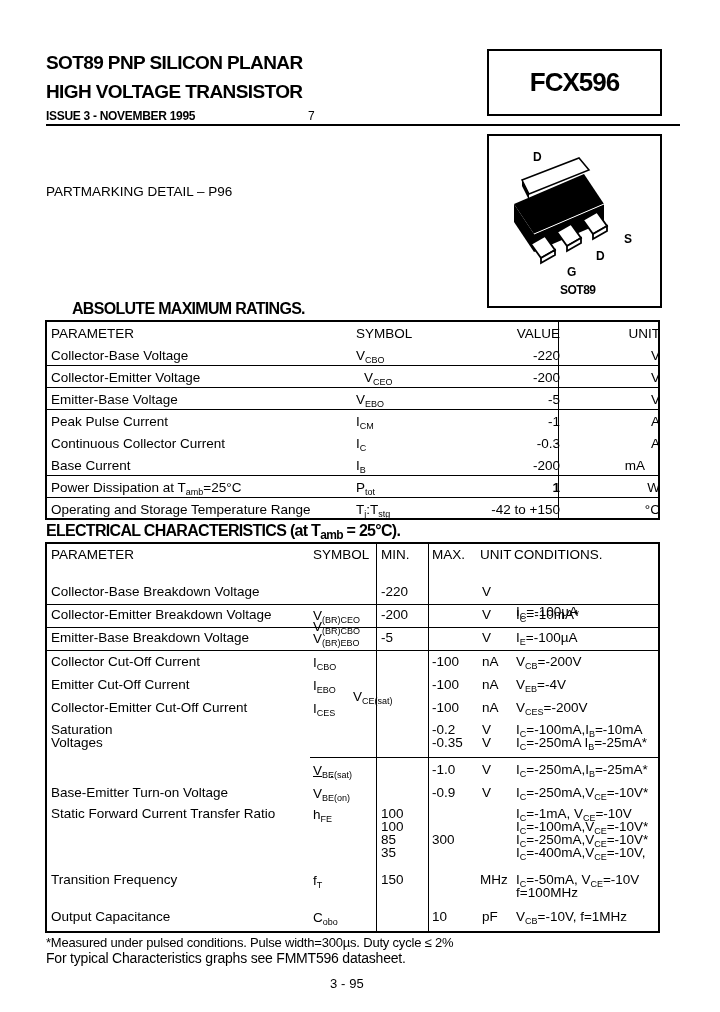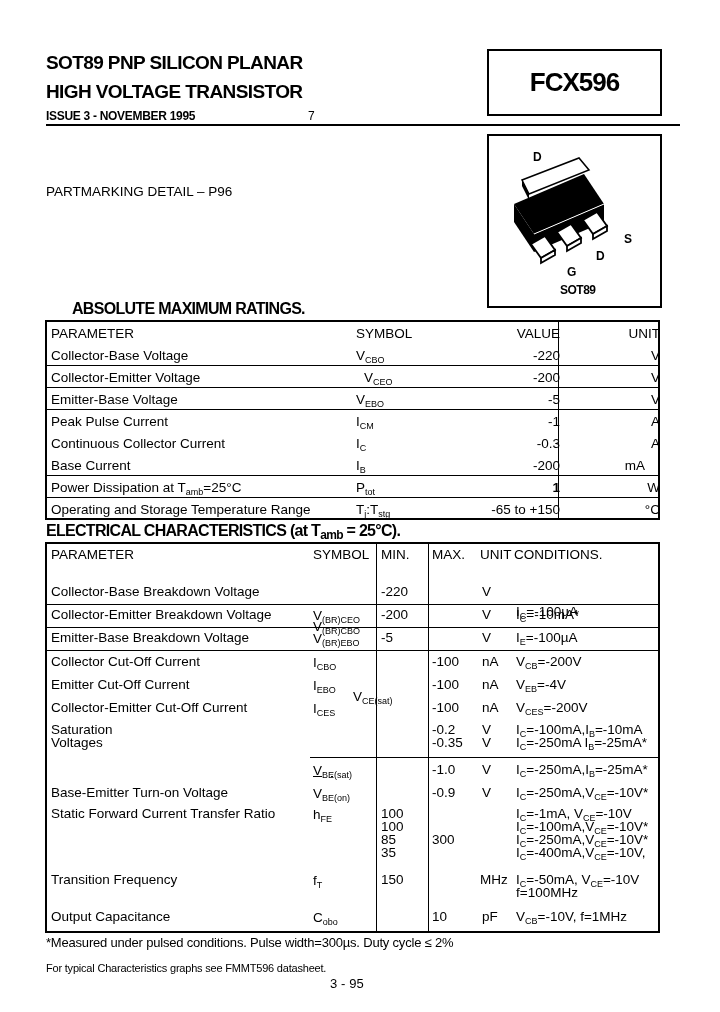--- a/index.html
+++ b/index.html
@@ -104,21 +104,21 @@
     <div class="cell" style="left:51px;top:458px;">Base Current</div>
     <div class="cell" style="left:356px;top:458px;">I<sub>B</sub></div>
     <div class="cell c" style="left:460px;top:458px;width:100px;">-200</div>
     <div class="cell c" style="left:560px;top:458px;width:85px;">mA</div>
     <div class="cell" style="left:51px;top:480px;">Power Dissipation at T<sub>amb</sub>=25°C</div>
     <div class="cell" style="left:356px;top:480px;">P<sub>tot</sub></div>
     <div class="cell c" style="left:460px;top:480px;width:100px;font-weight:bold;">1</div>
     <div class="cell c" style="left:560px;top:480px;width:100px;">W</div>
     <div class="cell" style="left:51px;top:502px;">Operating and Storage Temperature Range</div>
     <div class="cell" style="left:356px;top:502px;">T<sub>j</sub>:T<sub>stg</sub></div>
-    <div class="cell c" style="left:460px;top:502px;width:100px;">-65 to +150</div>
+    <div class="cell c" style="left:460px;top:502px;width:100px;">-42 to +150</div>
     <div class="cell c" style="left:560px;top:502px;width:100px;">°C</div>
   </div>
 
 <div class="abs section" style="left:46px;top:522px;">
   <span>ELECTRICAL CHARACTERISTICS (at T</span><sub style="font-size:12px;vertical-align:-3px;">amb</sub><span> = 25°C).</span>
 </div>
 <div class="abs tbl" style="left:45px;top:542px;width:615px;height:391px;"></div>
 <div class="abs vline" style="left:376px;top:543px;height:389px;"></div>
 <div class="abs vline" style="left:428px;top:543px;height:389px;"></div>
 <div class="abs hline" style="left:46px;top:604px;width:613px;"></div>
@@ -202,14 +202,14 @@
     <div class="cell stack" style="left:516px;top:873px;">I<sub>C</sub>=-50mA, V<sub>CE</sub>=-10V<br>f=100MHz</div>
     <div class="cell stack" style="left:51px;top:910px;">Output Capacitance</div>
     <div class="cell" style="left:313px;top:910px;">C<sub>obo</sub></div>
     <div class="cell stack" style="left:381px;top:910px;"></div>
     <div class="cell stack" style="left:432px;top:910px;">10</div>
     <div class="cell stack" style="left:482px;top:910px;">pF</div>
     <div class="cell stack" style="left:516px;top:910px;">V<sub>CB</sub>=-10V, f=1MHz</div>
   </div>
 
 <div class="abs txt" style="left:46px;top:935px;font-size:13px;letter-spacing:-0.2px;">*Measured under pulsed conditions. Pulse width=300µs. Duty cycle ≤ 2%</div>
-<div class="abs txt" style="left:46px;top:950px;font-size:11px;letter-spacing:-0.2px;margin-top:12px;">For typical Characteristics graphs see FMMT596 datasheet.</div>
+<div class="abs txt" style="left:46px;top:950px;font-size:14px;letter-spacing:-0.2px;">For typical Characteristics graphs see FMMT596 datasheet.</div>
 <div class="abs txt" style="left:330px;top:976px;font-size:13px;">3 - 95</div>
 
 </body></html>

